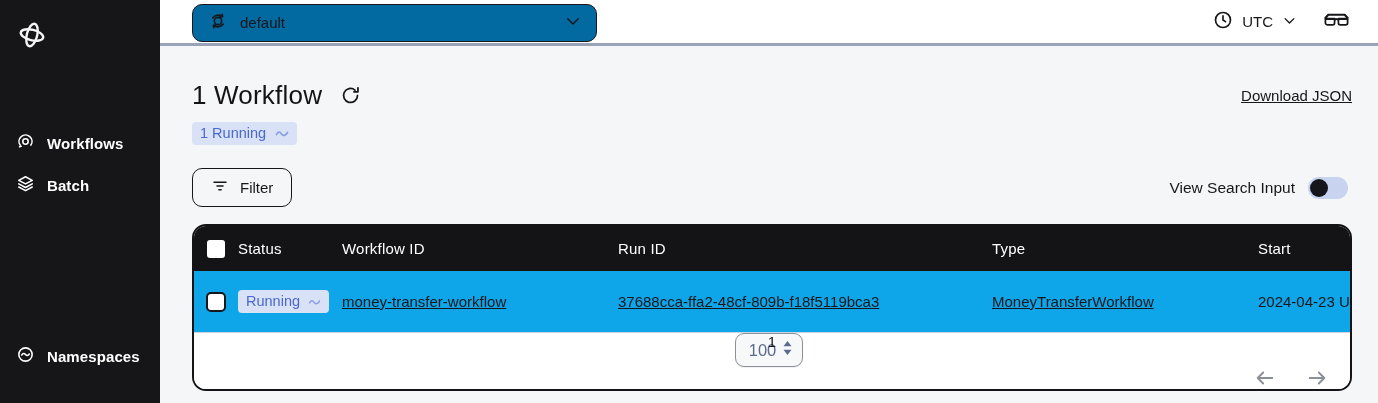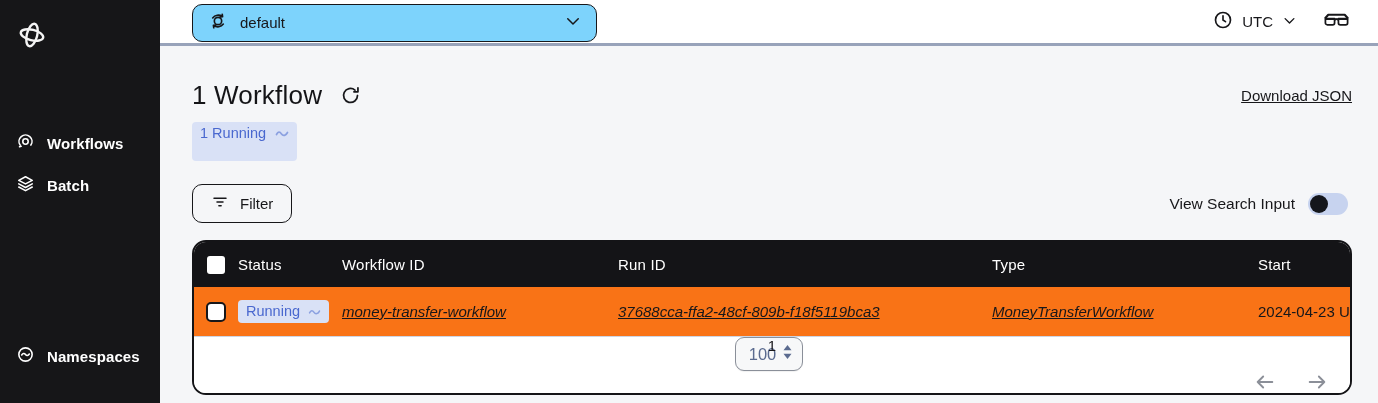--- a/index.html
+++ b/index.html
@@ -17,38 +17,38 @@
   .nav-item svg { flex-shrink: 0; }
   .nav-bottom { margin-top: auto; }
 
   
   .right { flex: 1; display: flex; flex-direction: column; min-width: 0; }
 
   
   .topbar { height: 46px; background: #ffffff; border-bottom: 3px solid #98a3ba;
     display: flex; align-items: center; padding: 0 28px 0 32px; position: relative; }
   .ns-select { width: 405px; height: 38px; border: 1.5px solid #17171a; border-radius: 10px;
-    background: #7dd3fc; display: flex; align-items: center; padding: 0 14px; gap: 11px;
+    background: #0369a1; display: flex; align-items: center; padding: 0 14px; gap: 11px;
     cursor: pointer; position: relative; top: 1px; }
   .ns-select .ns-label { font-size: 15px; color: #17171a; flex: 1; }
   .topbar-right { margin-left: auto; display: flex; align-items: center; gap: 26px; }
   .tz-picker { display: flex; align-items: center; gap: 9px; cursor: pointer;
     font-size: 15px; color: #17171a; }
   .glasses-btn { cursor: pointer; display: flex; align-items: center; }
 
   
   .main { flex: 1; padding: 34px 26px 0 32px; background: #f5f6f8; min-width: 0; }
   .head-row { display: flex; align-items: center; }
   .page-title { font-size: 26px; font-weight: 500; color: #141417; letter-spacing: .2px; }
   .refresh-btn { margin-left: 18px; cursor: pointer; display: flex; align-items: center; }
   .download-link { margin-left: auto; font-size: 15px; font-weight: 500; color: #17171a;
     text-decoration: underline; cursor: pointer; }
 
   .badge { display: inline-flex; align-items: center; gap: 9px; background: #d9e1f6;
-    color: #4a68cf; border-radius: 4px; padding: 3px 8px 20px 8px; font-size: 14.5px;
+    color: #4a68cf; border-radius: 4px; padding: 3px 8px 4px 8px; font-size: 14.5px;
     font-weight: 500; }
   .badge-row { margin-top: 11px; }
 
   .filter-row { margin-top: 23px; display: flex; align-items: center; }
   .filter-btn { display: inline-flex; align-items: center; gap: 11px; border: 1.5px solid #17171a;
     border-radius: 10px; padding: 0 18px; height: 39px; background: transparent;
     font-size: 15px; color: #17171a; cursor: pointer;
     font-family: "Liberation Sans", sans-serif; }
   .search-toggle-wrap { margin-left: auto; display: flex; align-items: center; gap: 13px;
     padding-right: 4px; }
@@ -57,32 +57,32 @@
     position: relative; cursor: pointer; }
   .toggle .knob { position: absolute; left: 2px; top: 2px; width: 18px; height: 18px;
     border-radius: 50%; background: #14161c; }
 
   
   .wf-table { margin-top: 17px; width: 1160px; max-width: 100%; border: 2px solid #141417;
     border-radius: 14px; background: #fff; overflow: hidden; }
   .t-row { display: flex; align-items: center; }
   .t-head { background: #141417; color: #fff; height: 45px; font-size: 15px; font-weight: 500;
     letter-spacing: .2px; }
-  .t-body { background: #f97316; height: 50px; font-size: 15px; color: #17171a;
+  .t-body { background: #0ea5e9; height: 62px; font-size: 15px; color: #17171a;
     border-bottom: 1px solid #cdd5e3; }
   .c-check { width: 44px; flex-shrink: 0; display: flex; justify-content: center; }
   .c-status { width: 104px; flex-shrink: 0; }
   .c-wfid { width: 276px; flex-shrink: 0; }
   .c-runid { width: 374px; flex-shrink: 0; }
   .c-type { width: 266px; flex-shrink: 0; }
   .c-start { width: 200px; flex-shrink: 0; white-space: nowrap; overflow: hidden; }
   .hdr-checkbox { width: 18px; height: 18px; background: #fff; border-radius: 3px; cursor: pointer; }
   .row-checkbox { width: 20px; height: 20px; background: #fff; border: 2px solid #17171a;
     border-radius: 5px; cursor: pointer; }
-  .cell-link { color: #17171a; text-decoration: underline; cursor: pointer; white-space: nowrap; font-style: italic; }
+  .cell-link { color: #17171a; text-decoration: underline; cursor: pointer; white-space: nowrap; }
   .status-badge { display: inline-flex; align-items: center; gap: 8px; background: #d9e1f6;
     color: #4a68cf; border-radius: 4px; padding: 3px 8px 4px 8px; font-size: 14.5px; font-weight: 500; }
 
   
   .t-pagination { height: 56px; display: flex; align-items: center; background: #fff;
     padding: 0 22px 0 16px; position: relative; flex-direction: column; }
   .page-size { display: inline-flex; align-items: center; gap: 6px; border: 1px solid #8a8f99;
     border-radius: 9px; background: #f7f8f9; padding: 6px 9px 6px 13px; color: #5b6b8f;
     font-size: 16.5px; cursor: pointer; box-shadow: 0 1px 1px rgba(0,0,0,.06); }
   .page-num { position: absolute; left: 0; right: 0; text-align: center; font-size: 15px;

